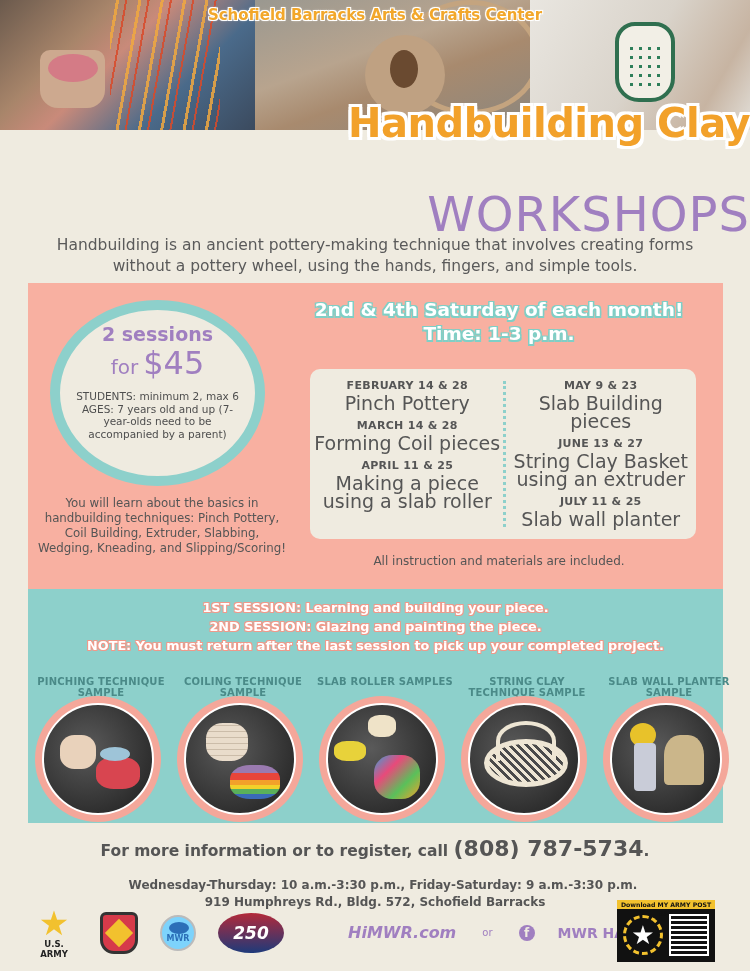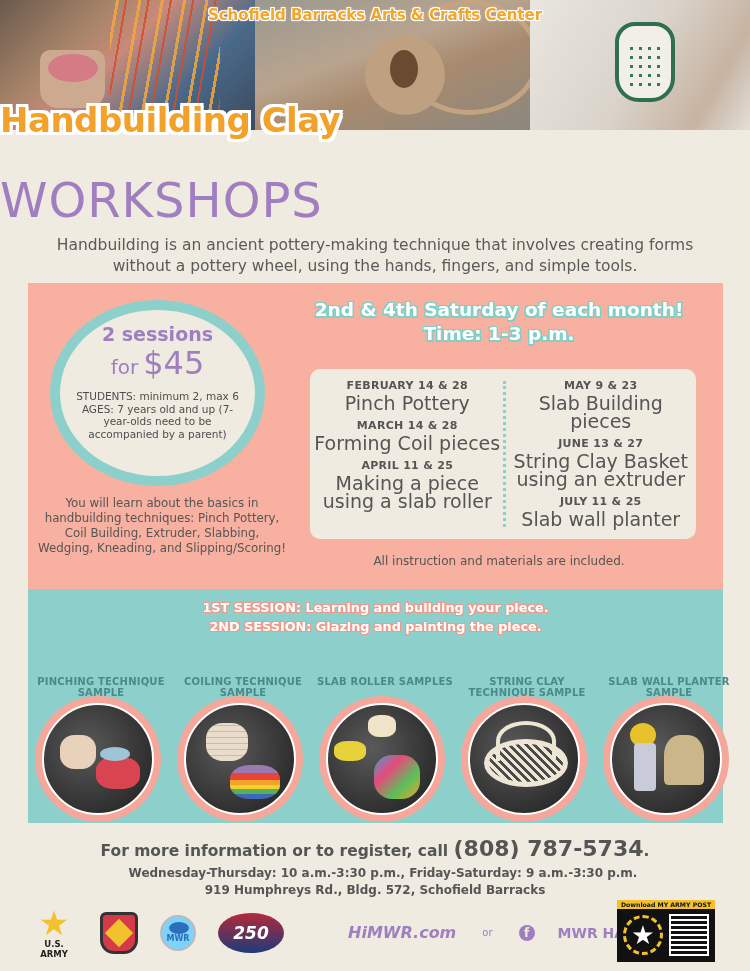--- a/index.html
+++ b/index.html
@@ -28,27 +28,27 @@
   .coil { position:absolute; left:145px; top:0; width:140px; height:115px; border:5px solid #c4a47f; border-radius:50%; border-left-color:transparent; }
   .cup { position:absolute; left:85px; top:22px; width:60px; height:80px; background:#f2efe6; border:4px solid #2f6f4f; border-radius:20px 20px 24px 24px; }
   .cup .dots { position:absolute; inset:18px 8px 10px 8px; background: radial-gradient(#2f7f5a 1.5px, transparent 2px) 0 0/9px 9px; }
   .hero-title {
     position:absolute; top:6px; left:0; width:750px; text-align:center;
     font-family:"DejaVu Sans", sans-serif; font-weight:bold; font-size:15px;
     color:#f2a72a;
     text-shadow: -1px -1px 0 #fff, 1px -1px 0 #fff, -1px 1px 0 #fff, 1px 1px 0 #fff, 0 0 3px #fff;
   }
   .title-1 {
-    position:absolute; top:100px; left:0; width:750px; text-align:left;
-    font-family:"DejaVu Sans", sans-serif; font-weight:bold; font-size:34px;
+    position:absolute; top:100px; left:0; width:750px; text-align:right;
+    font-family:"DejaVu Sans", sans-serif; font-weight:bold; font-size:40px;
     color:#f2a12a; letter-spacing:-0.5px;
     text-shadow: -3px -3px 0 #fff, 3px -3px 0 #fff, -3px 3px 0 #fff, 3px 3px 0 #fff, 0 3px 0 #fff, 0 -3px 0 #fff, 3px 0 0 #fff, -3px 0 0 #fff;
   }
   .title-2 {
-    position:absolute; top:172px; left:0; width:750px; text-align:left;
+    position:absolute; top:186px; left:0; width:750px; text-align:right;
     font-family:"DejaVu Sans", sans-serif; font-size:48px; color:#a07fc0;
     letter-spacing:1px;
   }
   .intro {
     position:absolute; top:235px; left:40px; width:670px; text-align:center;
     font-size:15.5px; line-height:21px; color:#5a5a5a;
   }
   .pink {
     position:absolute; left:28px; top:283px; width:695px; height:306px; background:#f8b0a1;
   }
@@ -107,21 +107,21 @@
     width:112px; height:112px; border-radius:50%; border:2px solid #fff;
     background: radial-gradient(circle at 40% 40%, #5a5a5a, #2c2c2c 75%);
     position:relative; overflow:hidden;
   }
   .blob { position:absolute; border-radius:40%; }
   .footer-info {
     position:absolute; top:836px; left:0; width:750px; text-align:center; color:#555;
   }
   .f-line1 { font-size:15.5px; font-weight:bold; }
   .f-phone { font-size:22px; font-weight:bold; }
-  .f-line2 { font-size:12px; font-weight:bold; line-height:17px; margin-top:4px;padding-left:16px; }
+  .f-line2 { font-size:12px; font-weight:bold; line-height:17px; margin-top:16px;padding-left:16px; }
   .f-line3 { font-size:12px; font-weight:bold; line-height:17px; }
   .logos { position:absolute; top:903px; left:30px; height:60px; display:flex; align-items:center; gap:22px; }
   .logo-army { width:48px; text-align:center; }
   .logo-army .star { font-size:34px; color:#f2c12e; line-height:32px; }
   .logo-army .txt { font-size:8.5px; font-weight:bold; color:#222; }
   .logo-crest { width:38px; height:42px; background:#d63a4a; border:3px solid #333; border-radius:6px 6px 14px 14px; position:relative; }
   .logo-crest::after { content:""; position:absolute; left:6px; top:8px; width:20px; height:20px; background:#f2c12e; transform:rotate(45deg); }
   .logo-mwr { width:36px; height:36px; border-radius:50%; border:2px solid #bbb; background:#7dd3fc; font-size:8px; font-weight:bold; color:#2b6fb8; text-align:center; line-height:44px; position:relative; }
   .logo-mwr::before { content:""; position:absolute; left:7px; top:5px; width:20px; height:12px; background:#2b6fb8; border-radius:50%; }
   .logo-250 { width:66px; height:40px; border-radius:50%; background:linear-gradient(#b32a3a,#1e3a7a); color:#fff; font-weight:bold; font-size:17px; font-style:italic; text-align:center; line-height:40px; }
@@ -218,20 +218,21 @@
     </div>
   </div>
 </div>
 
 <div class="included">All instruction and materials are included.</div>
 
 <div class="teal"></div>
 <div class="notes">
   <div>1ST SESSION: Learning and building your piece.</div>
   <div>2ND SESSION: Glazing and painting the piece.</div>
+  <div>NOTE: You must return after the last session to pick up your completed project.</div>
 </div>
 
 <div class="samples">
   <div class="sample" style="left:0px">
     <div class="sample-label">PINCHING TECHNIQUE SAMPLE</div>
     <div class="sample-ring">
       <div class="sample-img">
         <div class="blob" style="left:16px;top:30px;width:36px;height:34px;background:#e9d2bb;"></div>
         <div class="blob" style="left:52px;top:52px;width:44px;height:32px;background:#d84550;"></div>
         <div class="blob" style="left:56px;top:42px;width:30px;height:14px;background:#9ec4d8;border-radius:50%;"></div>

